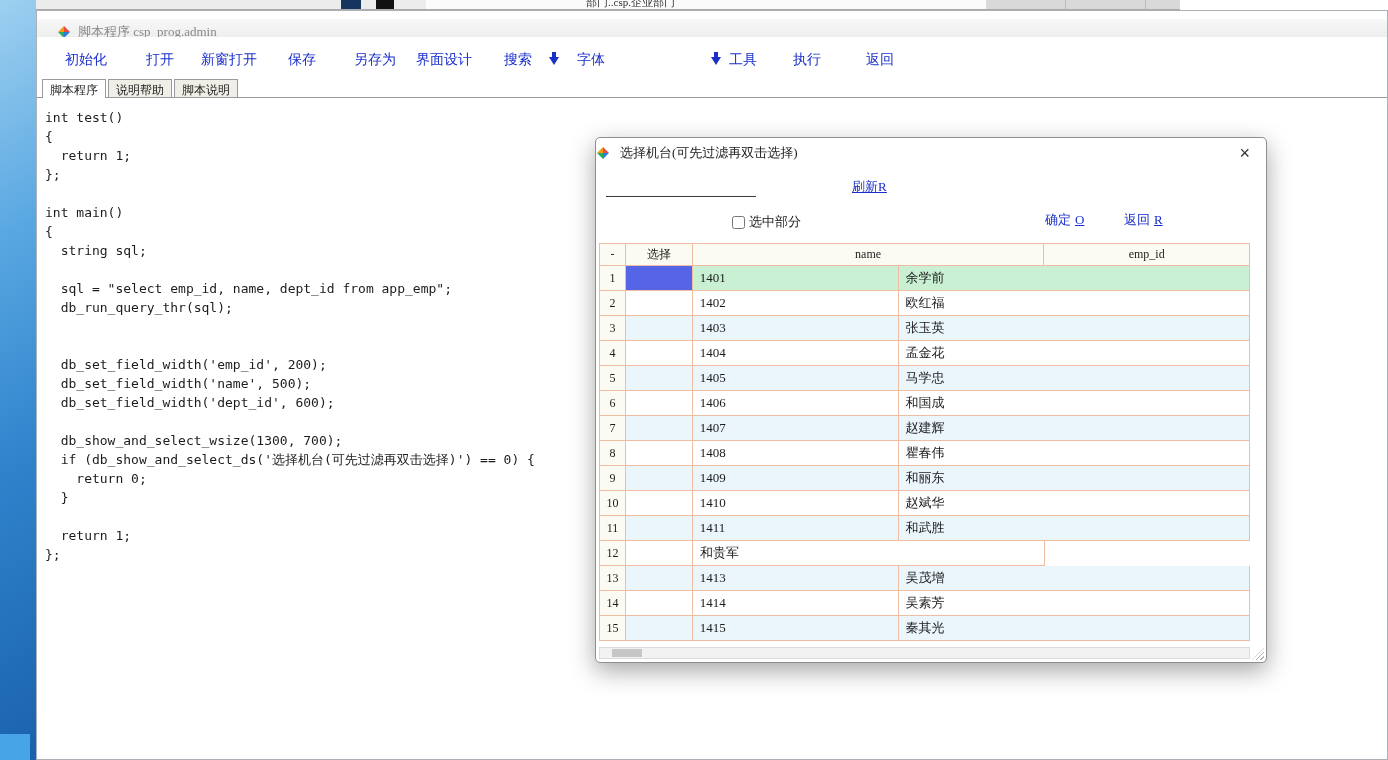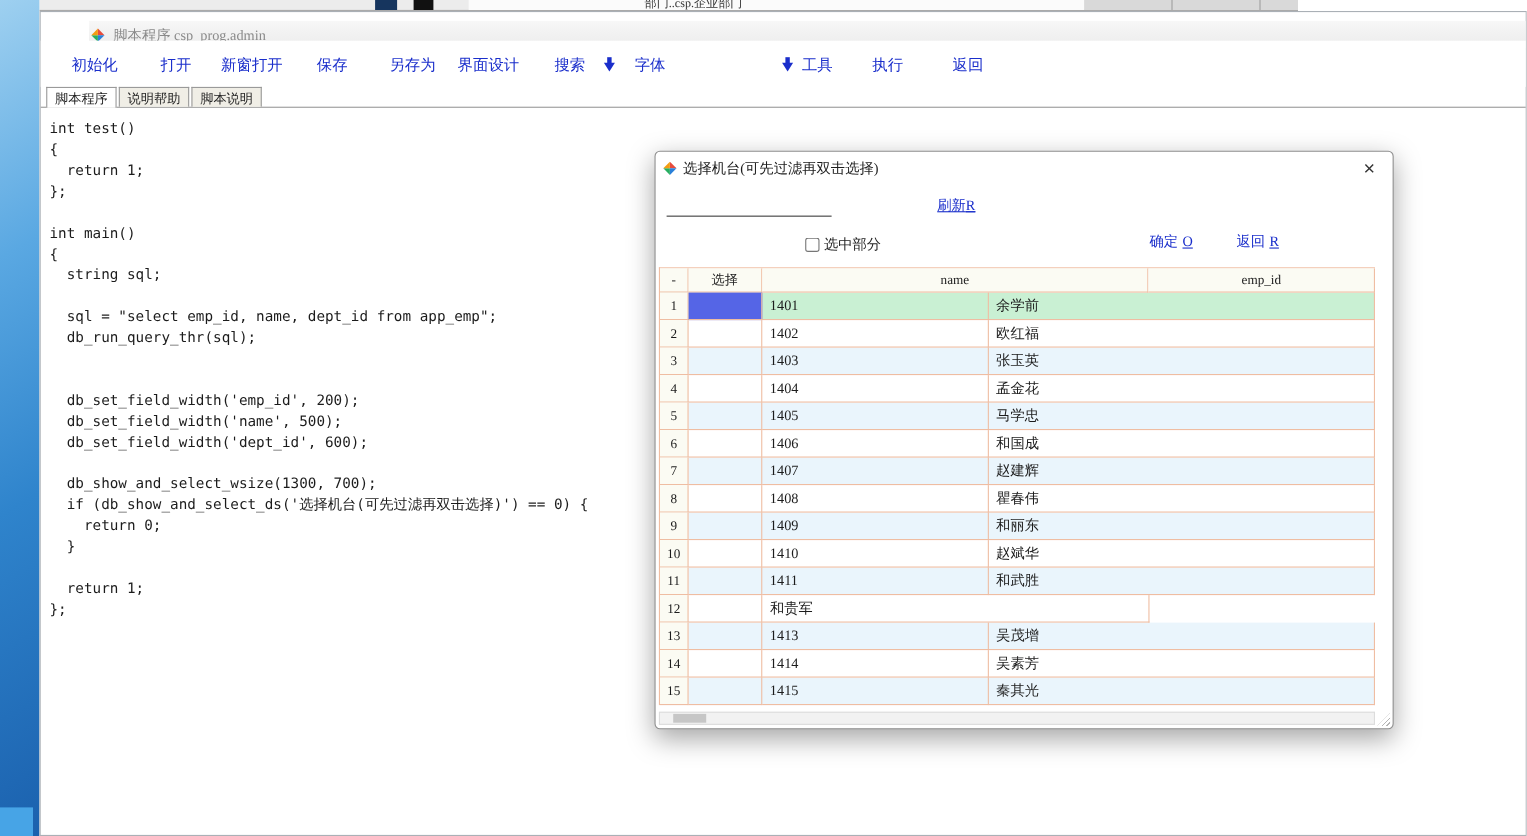--- a/index.html
+++ b/index.html
@@ -13,42 +13,42 @@
   .top-strip { position:absolute; left:36px; top:0; width:1144px; height:10px; background:#ececec; border-bottom:1px solid #aaa; overflow:hidden; }
   .ts-white { position:absolute; left:390px; top:0; width:560px; height:10px; background:#fbfbfb; }
   .ts-gray  { position:absolute; left:950px; top:0; right:0; height:10px;
     background:repeating-linear-gradient(90deg,#d9d9d9 0 79px,#b9b9b9 79px 80px); }
   .ts-navy  { position:absolute; left:305px; top:0; width:20px; height:10px; background:#16355e; }
   .ts-black { position:absolute; left:340px; top:0; width:18px; height:10px; background:#111; }
   .ts-frag  { position:absolute; left:550px; top:-5px; height:14px; font-size:11px; color:#333; white-space:nowrap; }
 
   
   .main-window { position:absolute; left:36px; top:10px; width:1352px; height:750px; background:#fff; border:1px solid #aab0b6; }
-  .title-bar { position:absolute; left:0; top:8px; right:0; height:26px; background:linear-gradient(#f7f7f7,#ebebeb); border-bottom:1px solid #dcdcdc; display:flex; align-items:center; gap:7px; padding-left:1px;margin-left:44px; }
+  .title-bar { position:absolute; left:0; top:8px; right:0; height:26px; background:linear-gradient(#f7f7f7,#ebebeb); border-bottom:1px solid #dcdcdc; display:flex; align-items:center; gap:7px; padding-left:20px; }
   .title-text { font-size:13px; color:#8a8a8a; }
   .pin-icon { width:14px; height:14px; flex:0 0 auto; }
 
   .toolbar { position:absolute; left:0; top:26px; right:0; height:42px; background:#fff; }
   .tb-btn { position:absolute; top:14px; font-size:14px; color:#1a2ecb; white-space:nowrap; cursor:pointer; }
   .tb-arrow { position:absolute; top:15px; width:10px; height:13px; }
   .tb-arrow i { position:absolute; left:3px; top:0; width:4px; height:6px; background:#1a2ecb; }
   .tb-arrow b { position:absolute; left:0; top:5px; width:0; height:0; border-left:5px solid transparent; border-right:5px solid transparent; border-top:8px solid #1a2ecb; }
 
   .tab-bar { position:absolute; left:0; top:68px; right:0; height:19px; border-bottom:1px solid #9a9a9a; padding-left:5px; display:flex; }
   .tab { font-size:12px; color:#222; background:#f0eee6; border:1px solid #9a9a9a; border-bottom:none; padding:2px 7px 1px; margin-right:2px; cursor:pointer; }
   .tab.active { background:#fff; position:relative; margin-bottom:-1px; padding-bottom:2px; }
 
   .code { position:absolute; left:0; top:88px; right:0; bottom:0; padding:9px 0 0 8px;
     font-family:"DejaVu Sans Mono","Liberation Mono",monospace; font-size:13px; color:#1c1c1c; }
   .code-line { white-space:pre; height:19px; line-height:19px; }
 
   
   .dialog { position:absolute; left:595px; top:137px; width:672px; height:526px; background:#fff;
     border:1px solid #8f8f8f; border-radius:5px; box-shadow:0 8px 24px rgba(0,0,0,.35); z-index:10; }
-  .dlg-title { position:absolute; left:0; top:0; right:0; height:30px; display:flex; align-items:center; gap:5px; padding-left:6px; }
+  .dlg-title { position:absolute; left:0; top:0; right:0; height:30px; display:flex; align-items:center; gap:10px; padding-left:0; }
   .dlg-title-text { font-size:13px; color:#1c1c1c; }
   .dlg-close { position:absolute; right:10px; top:3px; font-size:18px; color:#333; font-family:"Liberation Sans",sans-serif; cursor:pointer; padding:2px 6px; }
   .dlg-filter { position:absolute; left:10px; top:42px; width:150px; height:17px; border:none; outline:none; border-bottom:1px solid #3c3c3c; font-size:13px; background:transparent; }
   .dlg-link { position:absolute; font-size:13px; color:#1a2ecb; white-space:nowrap; cursor:pointer; }
   .dlg-link .hotkey { text-decoration:underline; }
   .dlg-link .gap { margin-left:4px; }
   .dlg-refresh { left:256px; top:40px;text-decoration:underline; }
   .dlg-ok { left:449px; top:73px; }
   .dlg-back { left:528px; top:73px; }
   .dlg-check { position:absolute; left:136px; top:75px; display:flex; align-items:center; gap:4px; font-size:13px; color:#1c1c1c; }

